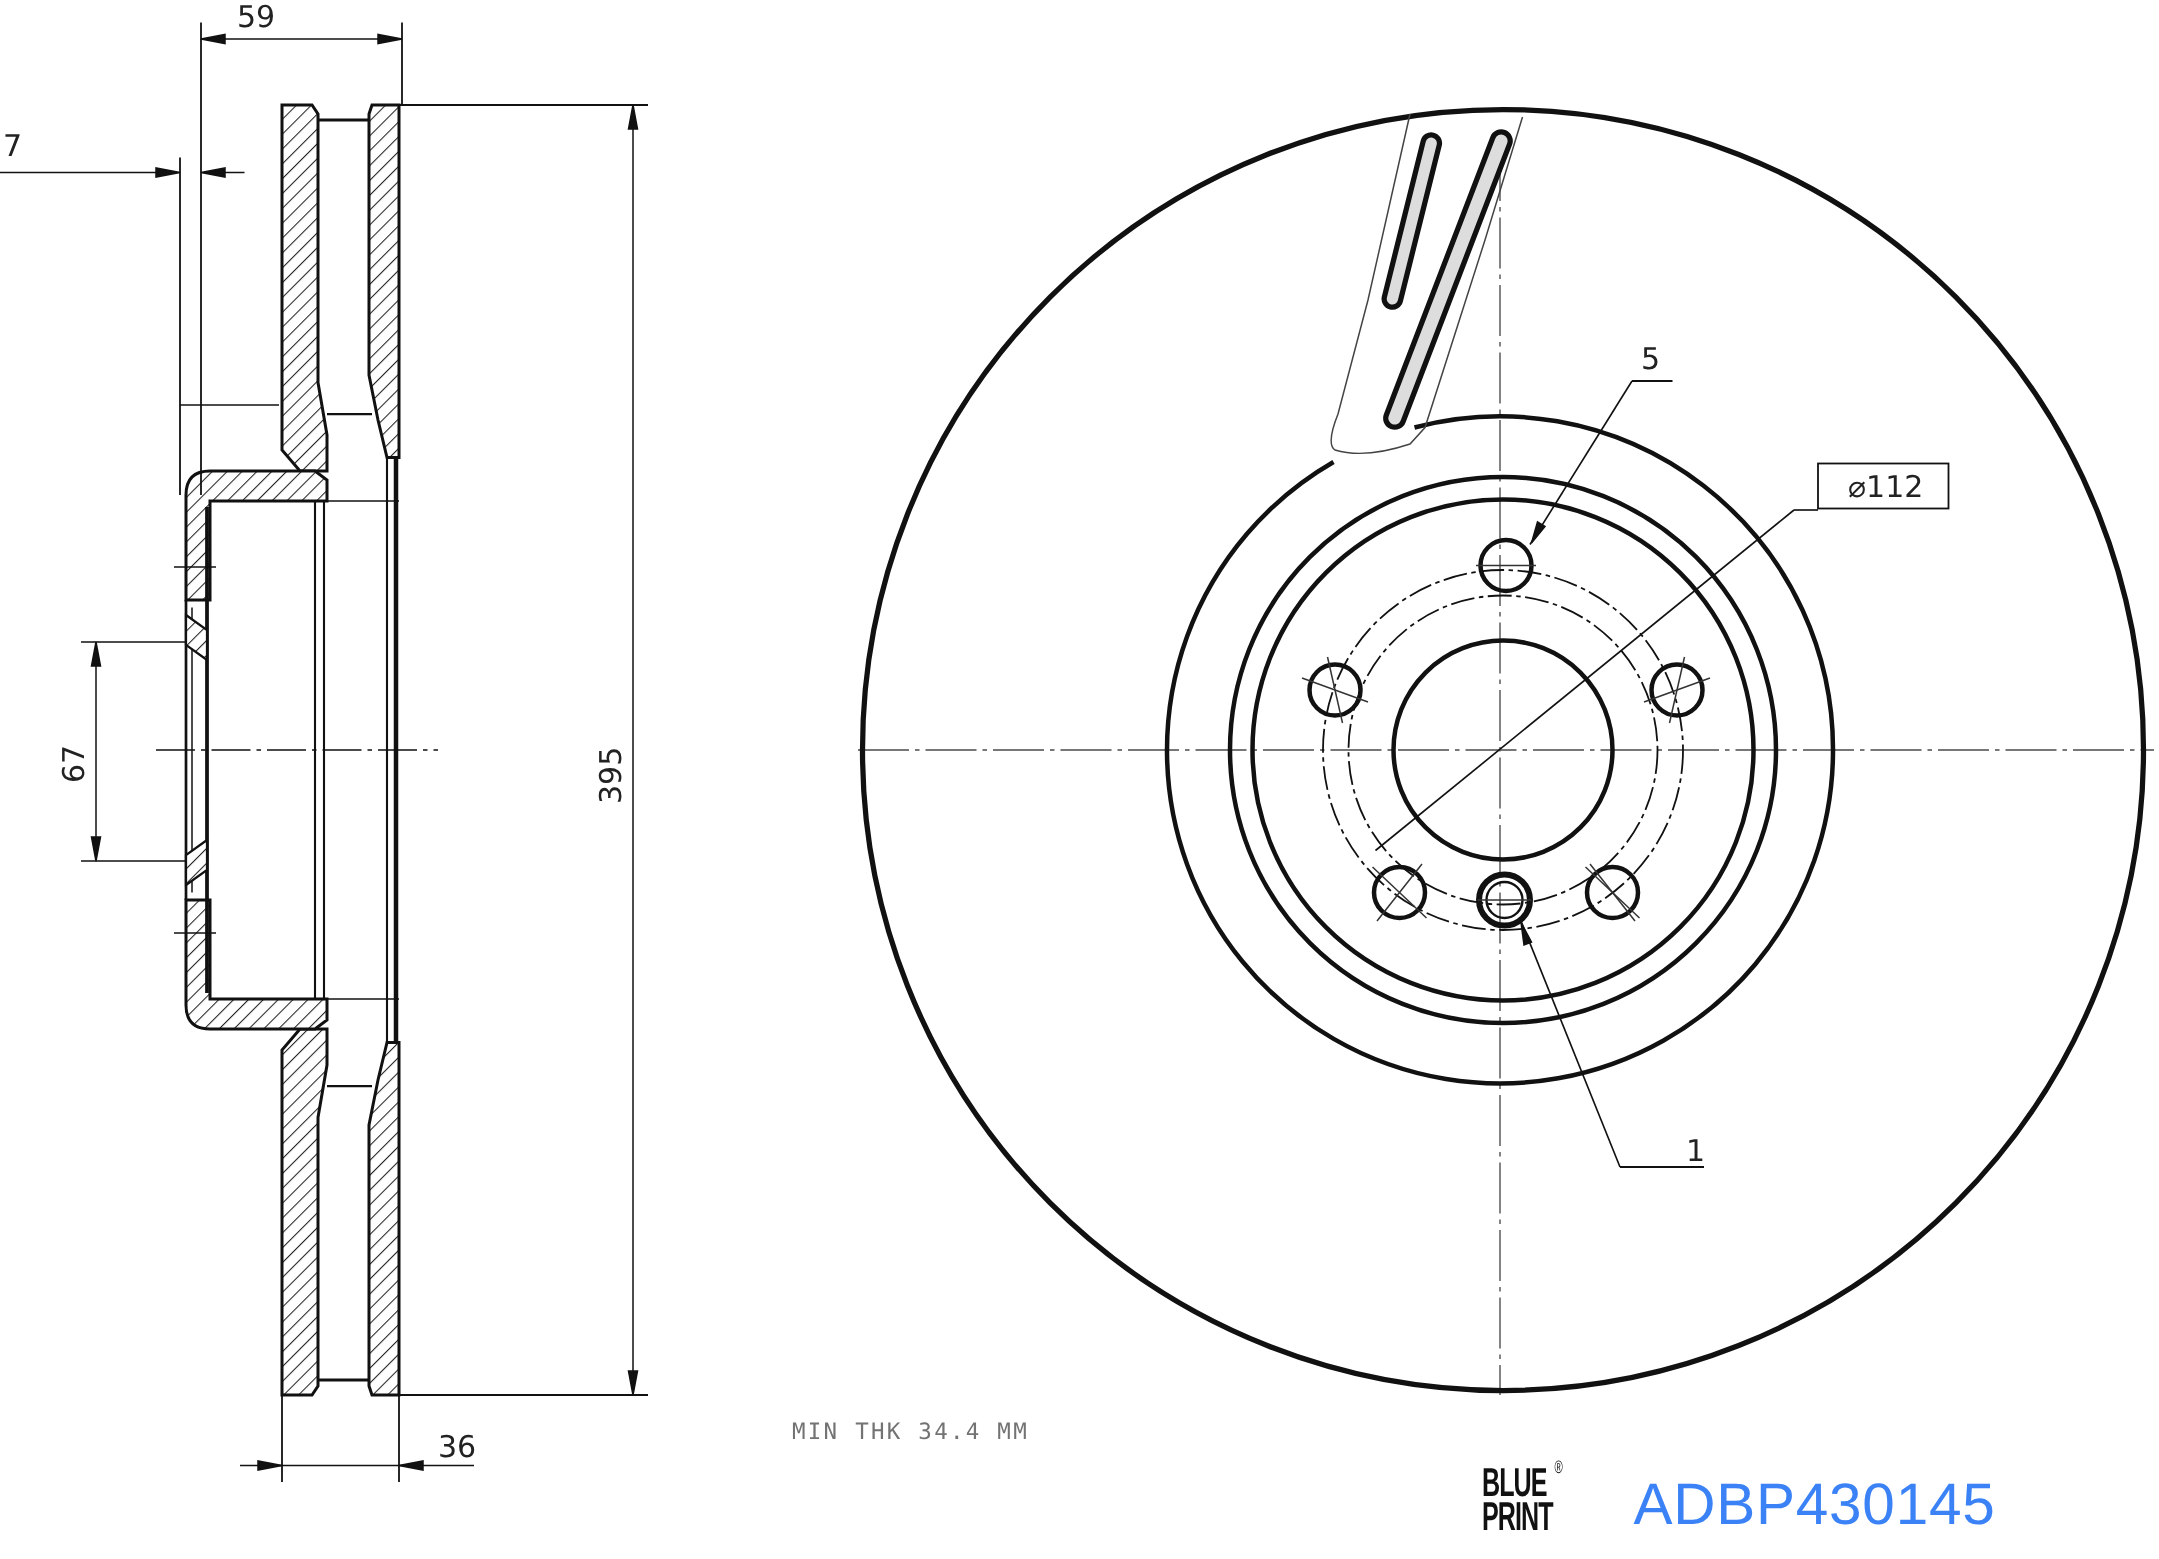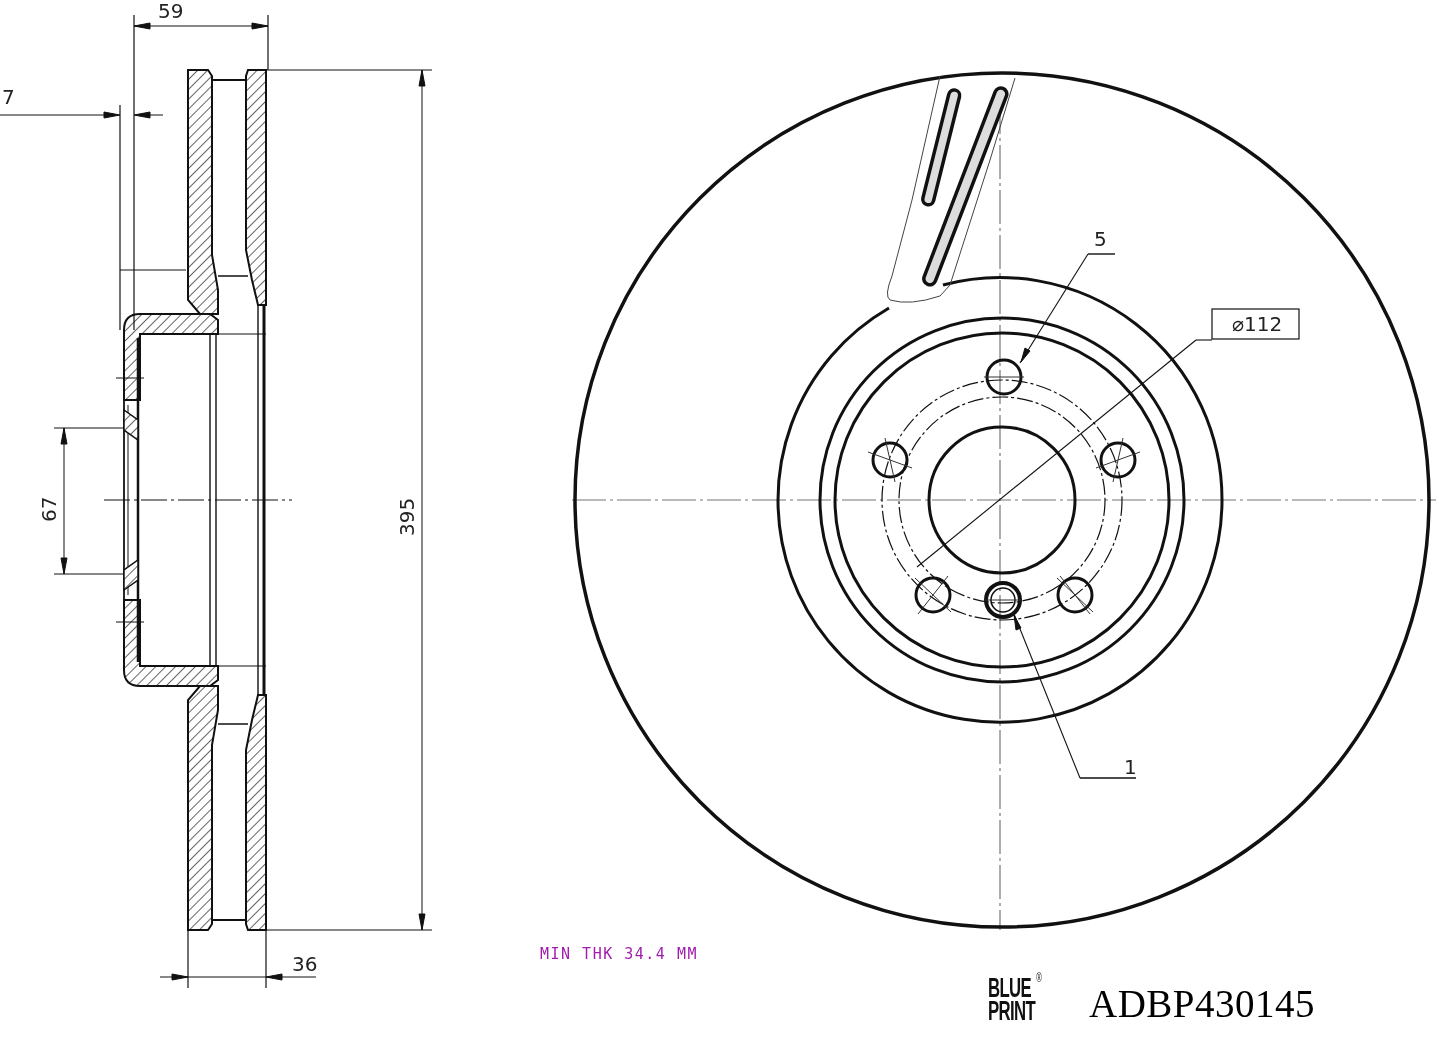--- a/index.html
+++ b/index.html
@@ -1,23 +1,23 @@
 <!DOCTYPE html>
 <html><head>
 <meta charset="utf-8">
 <style>
   html, body { margin: 0; padding: 0; background: #ffffff; }
   body { width: 1439px; height: 1039px; position: relative; overflow: hidden; font-family: "Liberation Sans", sans-serif; }
   svg.drawing { position: absolute; left: 0; top: 0; }
   .dim-text { font-family: "DejaVu Sans", sans-serif; font-size: 20px; fill: #222; }
-  .note { position: absolute; left: 540px; top: 945px; font-family: "DejaVu Sans Mono", monospace; font-size: 15px; letter-spacing: 1.5px; color: #a21caf; }
+  .note { position: absolute; left: 528px; top: 945px; font-family: "DejaVu Sans Mono", monospace; font-size: 15px; letter-spacing: 1.5px; color: #737373; }
   .brand { position: absolute; left: 988px; top: 977px; display: flex; align-items: flex-end; gap: 23px; }
   .logo { display: flex; flex-direction: column; line-height: 0.86; font-family: "Liberation Sans", sans-serif; font-weight: bold; font-size: 27px; color: #111; transform: scaleX(0.62); transform-origin: left bottom; width: 56px; position: relative; letter-spacing: -1px; }
   .logo .reg { position: absolute; left: 78px; top: -4px; font-size: 12px; font-weight: normal; }
-  .part-no { font-family: Liberation Serif, serif; font-size: 39px; color: #000000; margin-left: 22px; line-height: 1; letter-spacing: 0.5px; }
+  .part-no { font-family: Liberation Sans, sans-serif; font-size: 39px; color: #3b82f6; margin-left: 22px; line-height: 1; letter-spacing: 0.5px; }
 </style>
 </head>
 <body>
 
 <svg class="drawing" width="1439" height="1039" viewBox="0 0 1439 1039" xmlns="http://www.w3.org/2000/svg">
   <defs>
     <pattern id="hatch" patternUnits="userSpaceOnUse" width="7" height="7" patternTransform="rotate(45)">
       <rect width="7" height="7" fill="#fff"></rect>
       <line x1="0" y1="0" x2="0" y2="7" stroke="#222" stroke-width="1.4"></line>
     </pattern>

